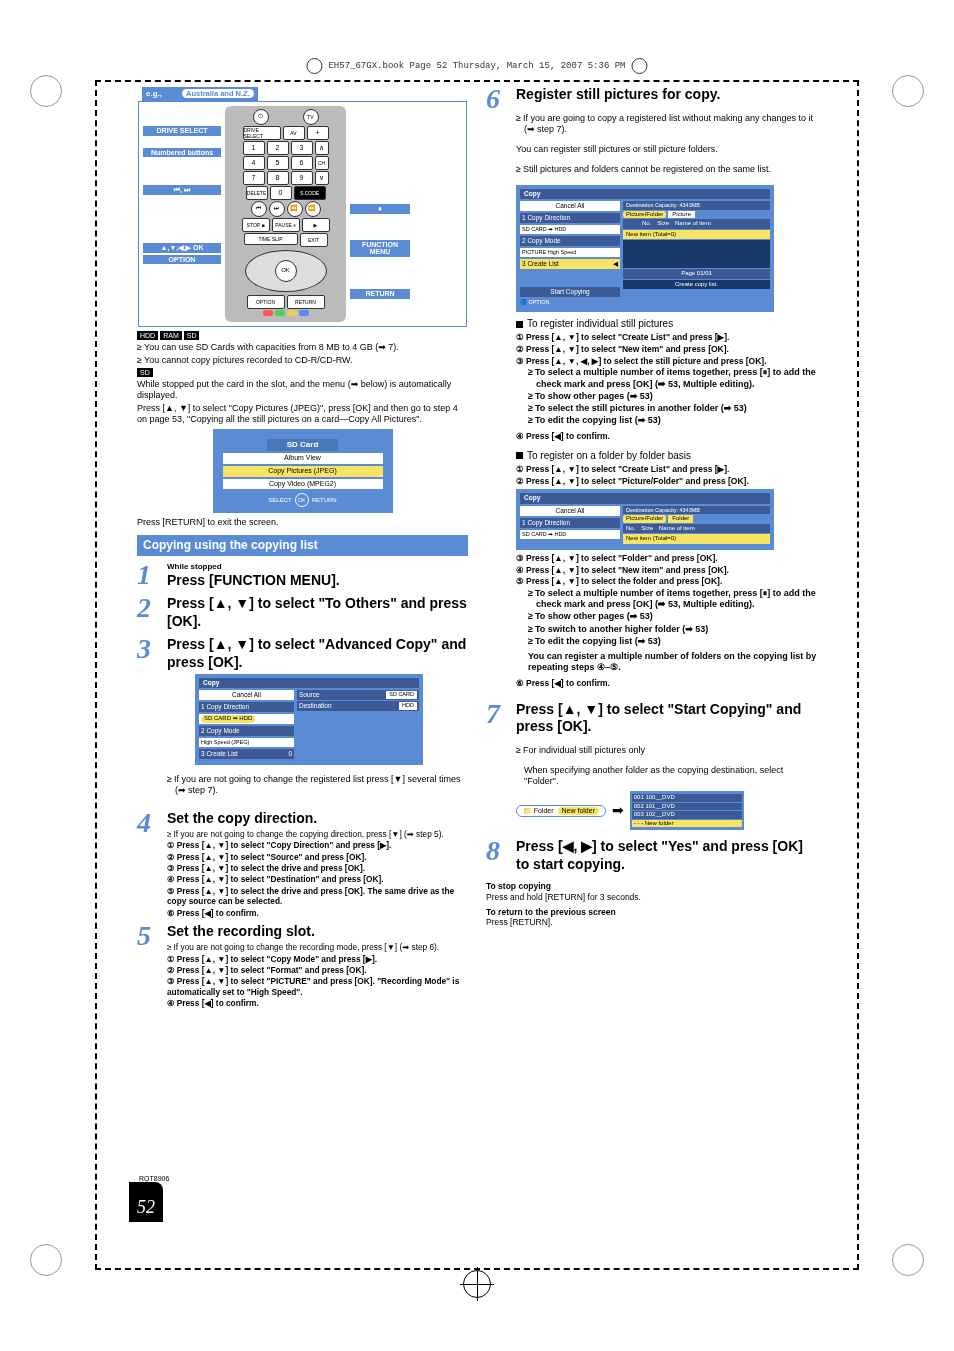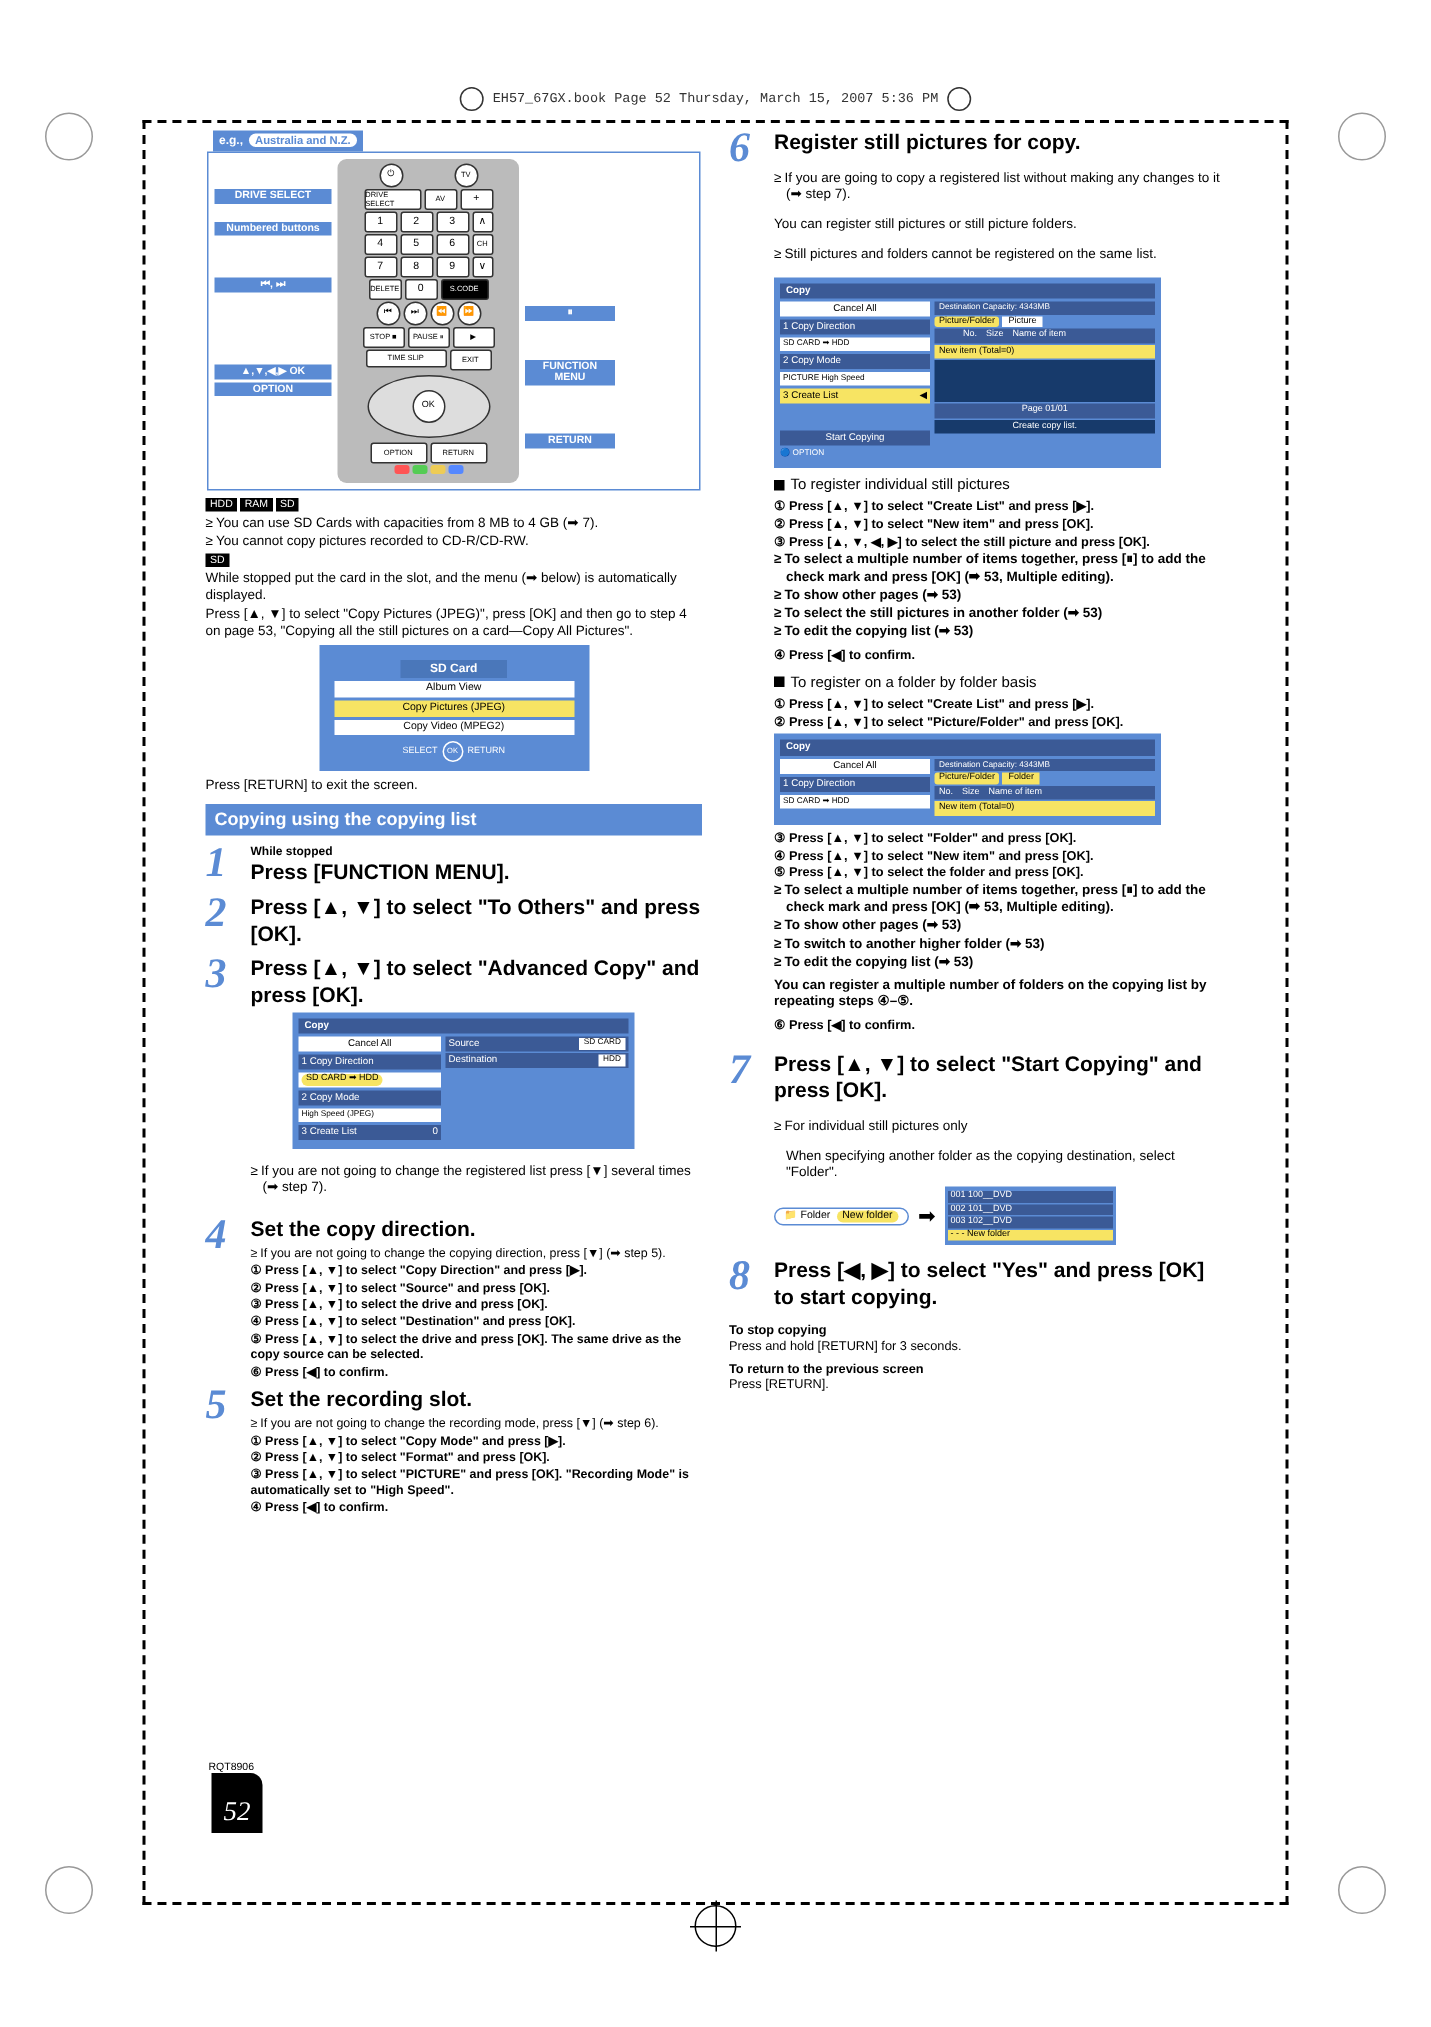--- a/index.html
+++ b/index.html
@@ -44,21 +44,21 @@
   .title-bar .badge { background:#fff; color:#5b8bd4; font-size:12px; padding:1px 4px; }
 
   .cols { display:flex; gap:18px; margin: 0 40px;}
   .col { width: 50%; font-size: 9px; line-height: 1.25; }
   .col-right { width: 50%; font-size: 9px; line-height:1.25; }
 
   .eg {
     background:#5b8bd4; color:#fff; font-size:8px; font-weight:bold;
     padding:2px 4px; display:inline-block; margin:4px 0 0 4px;
   }
-  .eg .pill { background:#fff; color:#5b8bd4; border-radius:6px; padding:0 4px; margin-left:4px; font-size:7.5px;}
+  .eg .pill { background:#fff; color:#5b8bd4; border-radius:6px; padding:0 4px; margin-left:20px; font-size:7.5px;}
   .remote-box {
     border:1px solid #5b8bd4; padding:4px; margin:0; display:flex; gap:4px;
   }
   .remote-labels { width:78px; display:flex; flex-direction:column; gap:2px; }
   .rlabel { background:#5b8bd4; color:#fff; font-size:7px; font-weight:bold; text-align:center; padding:1px 2px; line-height:1.1;}
   .remote {
     background:#bbb; width:115px; border-radius:6px; padding:3px 3px 6px;
     display:flex; flex-direction:column; align-items:center; gap:1px;
   }
   .remote .row { display:flex; gap:2px; justify-content:center; width:100%;}
@@ -133,40 +133,40 @@
   }
   .folder-chip .hl { background:#f7e463; padding:0 4px; border-radius:8px;}
   .arrow { font-size:14px; }
   .mini-list { background:#5b8bd4; color:#fff; font-size:6px; width:110px; padding:2px;}
   .mini-list div { background:#3b5a96; margin:1px 0; padding:0 2px; display:flex; justify-content:space-between;}
 
   .footer-notes { margin-top:6px; font-size:8.5px;}
   .footer-notes .bold { font-weight:bold; }
 
   .page-number {
-    position:absolute; left:44px; bottom:46px;
+    position:absolute; left:32px; bottom:46px;
     width:34px; height:36px; background:#000; color:#fff;
     font-style:italic; font-family:Georgia,serif; font-size:18px;
     display:flex; align-items:flex-end; justify-content:center; padding-bottom:4px;
     border-top-right-radius:8px;
   }
   .rqt { position:absolute; left:42px; bottom:86px; font-size:7px; }
 
   .center-target {
     position:absolute; left:50%; bottom:-30px; transform:translateX(-50%);
     width:26px; height:26px; border:1px solid #000; border-radius:50%;
     display:flex; align-items:center; justify-content:center;
   }
   .center-target::before, .center-target::after {
     content:""; position:absolute; background:#000;
   }
   .center-target::before { width:1px; height:34px; }
   .center-target::after { height:1px; width:34px; }
 
-  .indent { }
+  .indent { margin-left:12px; }
   .bold { font-weight:bold; }
 </style>
 </head>
 <body>
 
 <div class="crop-marks">
   <div class="corner tl"></div>
     <div class="corner tr"></div>
   <div class="corner bl"></div>
     <div class="corner br"></div>

